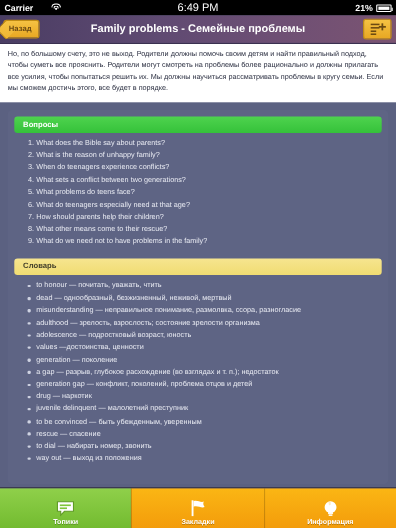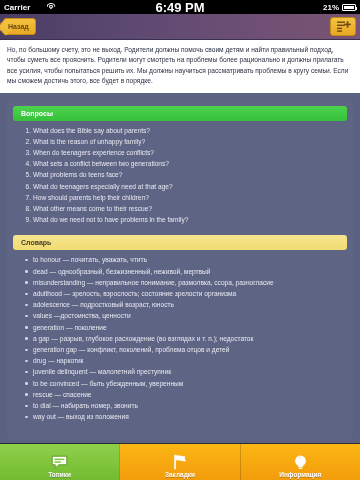--- a/index.html
+++ b/index.html
@@ -12,21 +12,21 @@
 
   
   .statusbar{
     height:14px; width:360px;
     background:#000; color:#fff;
     display:flex; align-items:center;
     font-size:8px; font-weight:bold;
     padding:0 4px; position:relative;
   }
   .sb-left{display:flex;align-items:center;gap:16px;}
-  .sb-center{position:absolute;left:0;right:0;text-align:center;font-size:13px;font-weight:bold;}
+  .sb-center{position:absolute;left:0;right:0;text-align:center;font-size:10px;font-weight:normal;}
   .sb-right{margin-left:auto;display:flex;align-items:center;gap:3px;position:relative;z-index:2;}
   .wifi-icon{display:inline-block;width:9px;height:8px;position:relative;}
   .wifi-icon i{position:absolute;left:50%;transform:translateX(-50%);border:1px solid #fff;border-bottom:none;border-radius:50% 50% 0 0 / 100% 100% 0 0;}
   .wifi-icon i:nth-child(1){width:9px;height:4px;top:0;}
   .wifi-icon i:nth-child(2){width:5px;height:3px;top:2px;}
   .wifi-icon i:nth-child(3){width:2px;height:2px;top:4px;background:#fff;border-radius:50%;border:none;}
   .batt{width:14px;height:7px;border:1px solid #fff;border-radius:1px;position:relative;display:inline-block;}
   .batt::after{content:"";position:absolute;right:-2px;top:2px;width:1px;height:3px;background:#fff;}
   .batt i{position:absolute;left:1px;top:1px;bottom:1px;right:1px;background:#fff;display:block;}
 
@@ -146,20 +146,21 @@
     <span class="batt">
         <i></i>
       </span>
   </div>
 </div>
 
 <div class="navbar">
   <div class="back-btn">
     <span>Назад</span>
   </div>
+  <div class="nav-title">Family problems - Семейные проблемы</div>
   <div class="nav-action">
     <svg width="15" height="13" viewBox="0 0 15 13">
       <rect x="1" y="1.5" width="8" height="1.4" fill="#6b4a12"></rect>
       <rect x="1" y="4.6" width="8" height="1.4" fill="#6b4a12"></rect>
       <rect x="1" y="7.7" width="5" height="1.4" fill="#6b4a12"></rect>
       <rect x="1" y="10.4" width="5" height="1.4" fill="#6b4a12"></rect>
       <rect x="10.8" y="1.2" width="1.6" height="6.4" fill="#6b4a12"></rect>
       <rect x="8.4" y="3.6" width="6.4" height="1.6" fill="#6b4a12"></rect>
     </svg>
   </div>

